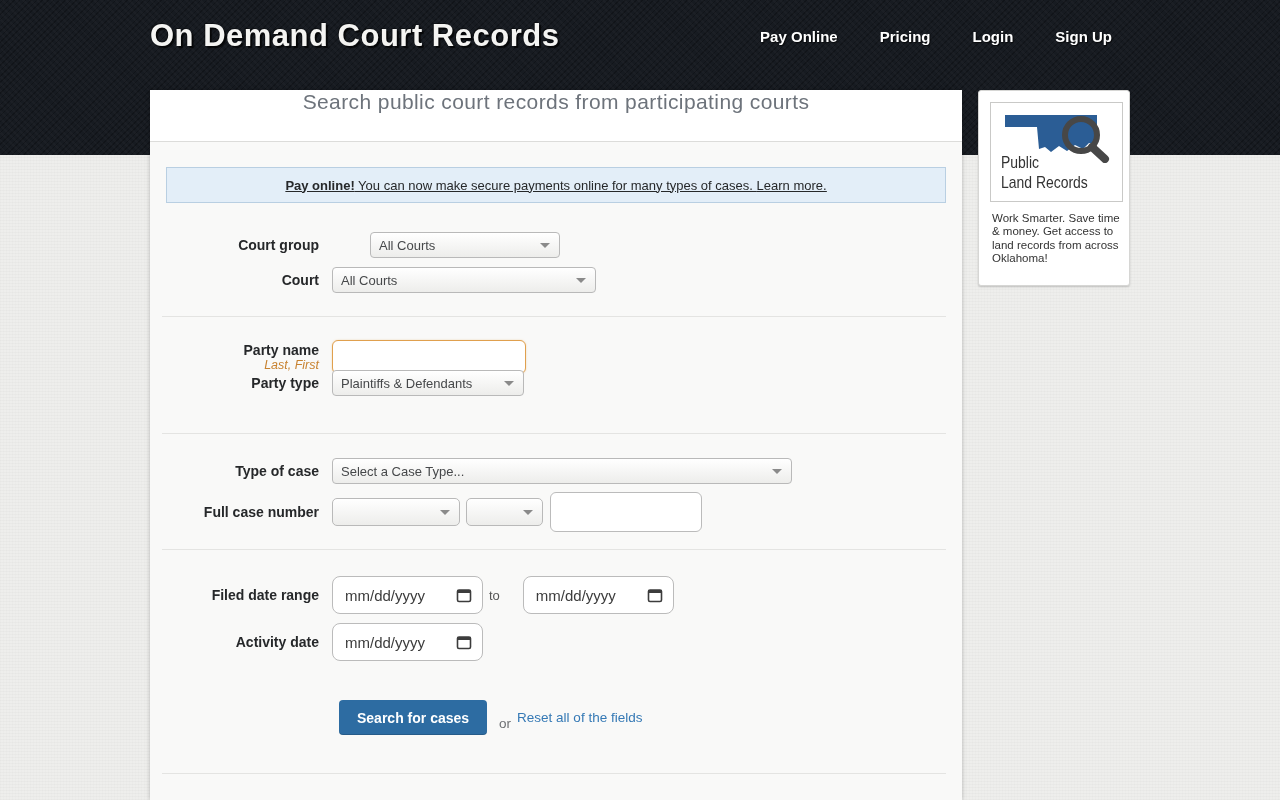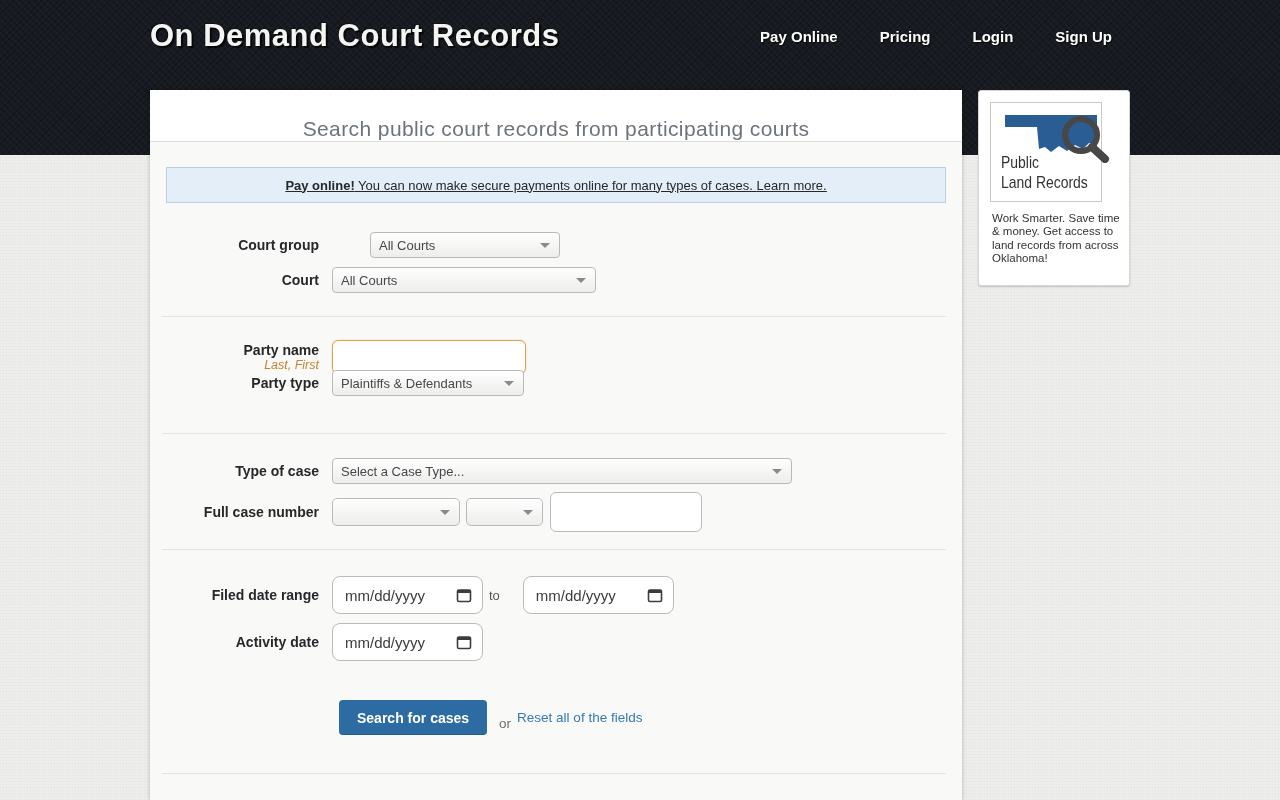--- a/index.html
+++ b/index.html
@@ -36,21 +36,21 @@
 
   
   .panel {
     position:absolute; left:150px; top:90px; width:812px; height:710px;
     background:#f9f9f8;
     box-shadow:0 0 4px rgba(0,0,0,0.25);
   }
   .panel-header {
     position:absolute; left:0; top:0; right:0; height:52px;
     background:#ffffff; border-bottom:1px solid #dcdcda;
-    display:flex; align-items:flex-end; justify-content:center;
+    display:flex; align-items:flex-start; justify-content:center;
   }
   .page-title {
     font-size:21px; color:#6d737b; letter-spacing:0.4px; font-weight:400;
   }
 
   .banner {
     position:absolute; left:16px; right:16px; top:77px; height:36px;
     background:#e3eef8; border:1px solid #b9cfe2;
     display:flex; align-items:center; justify-content:center;
     font-size:13px; color:#26282a;
@@ -115,21 +115,21 @@
   .or-word { font-size:13.5px; color:#6e7073; margin:12px 6px 0 12px; }
   .reset-link { font-size:13.5px; color:#3579b5; text-decoration:none; cursor:pointer; }
 
   
   .sidebar {
     position:absolute; left:978px; top:90px; width:152px; height:196px;
     background:#ffffff; border:1px solid #d6d6d4; border-radius:3px;
     box-shadow:0 1px 2px rgba(0,0,0,0.18);
   }
   .logo-box {
-    position:absolute; left:11px; top:11px; width:112px; height:100px;
+    position:absolute; left:11px; top:11px; width:133px; height:100px;
     background:#ffffff; border:1px solid #c9c9c7; cursor:pointer;
   }
   .logo-box svg.okmap { position:absolute; left:8px; top:6px; }
   .logo-text {
     position:absolute; left:10px; top:50px; color:#333333;
     font-size:17px; line-height:1.18; font-weight:400;
     transform:scaleX(0.82); transform-origin:left top; white-space:nowrap;
   }
   .sidebar-desc {
     position:absolute; left:13px; right:8px; top:121px;

